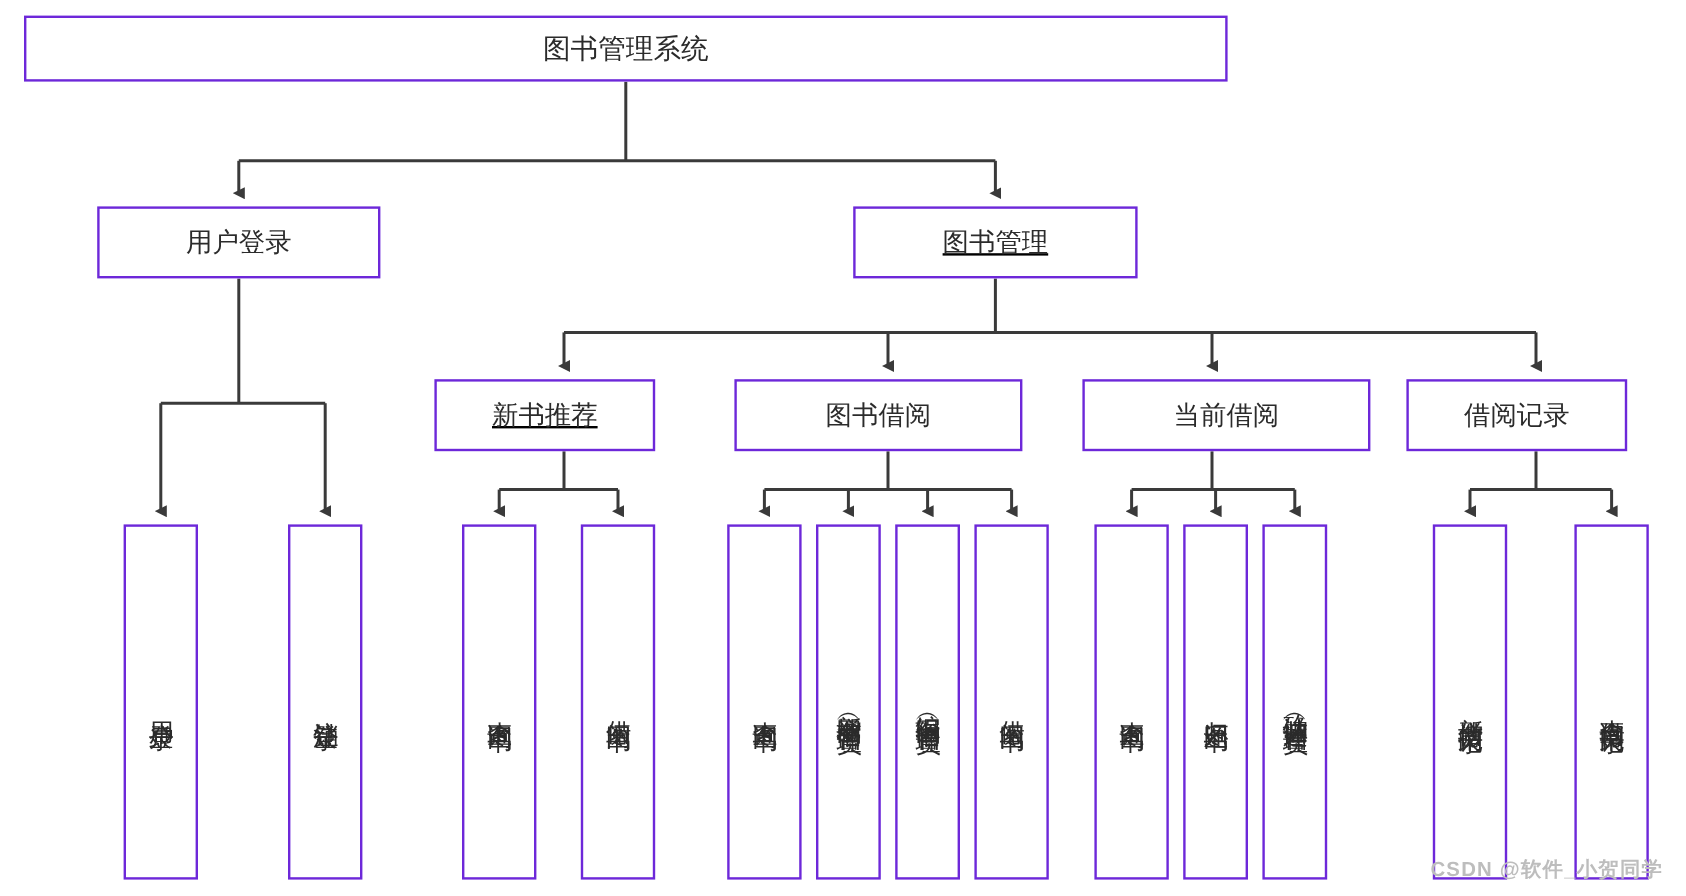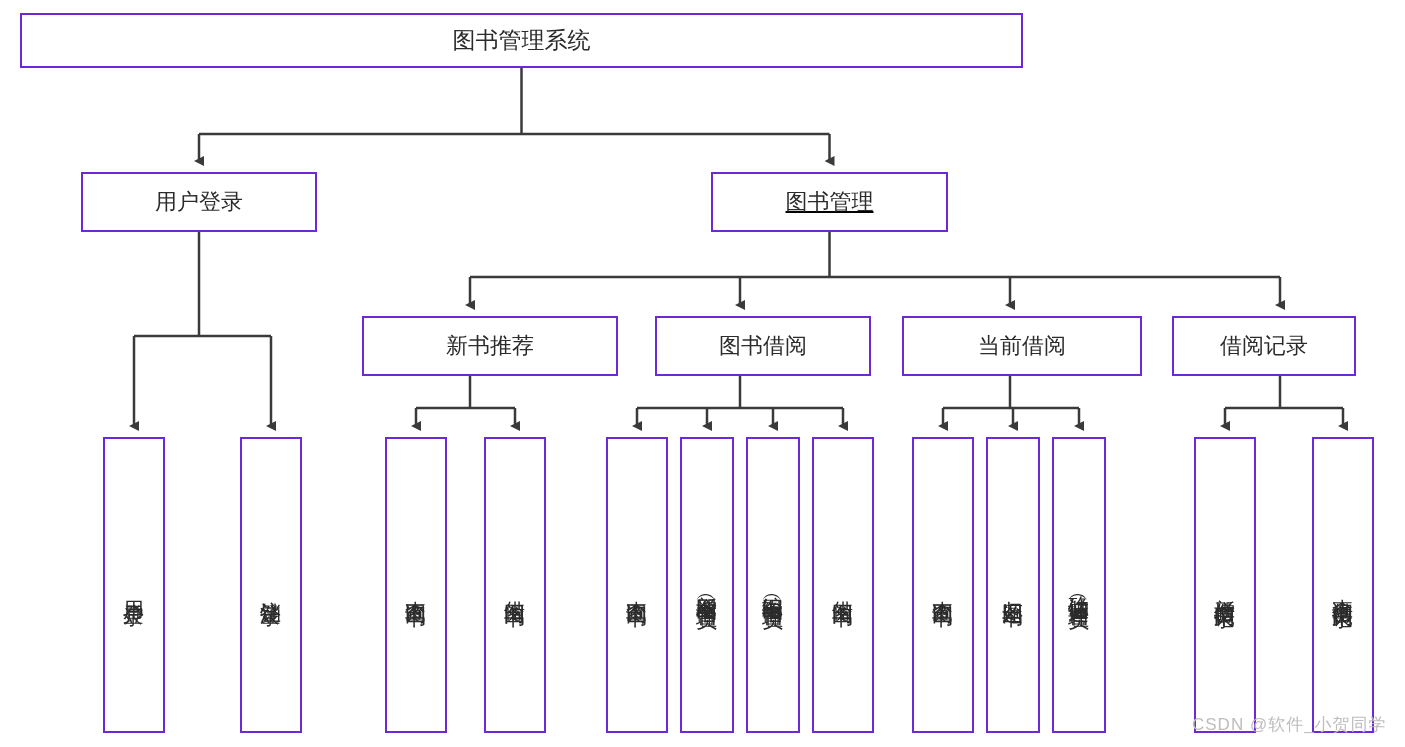--- a/index.html
+++ b/index.html
@@ -64,20 +64,21 @@
     margin-top: auto;
     margin-bottom: auto;
   }
   .watermark {
     position: absolute;
     color: #bdbdbd;
     font-size: 17px;
     letter-spacing: 1px;
     white-space: nowrap;
     user-select: none;
+    font-weight: bold;
   }
 </style>
 </head>
 <body>
 
 <div id="canvas">
   <svg id="edges" viewBox="0 0 1405 747" xmlns="http://www.w3.org/2000/svg">
     <defs>
       <marker id="arrowhead" markerWidth="10" markerHeight="10" refX="5" refY="5" orient="auto" markerUnits="userSpaceOnUse">
         <path d="M 0 0 L 10 0 L 5 10 Z" fill="#3a3a3a"></path>
@@ -123,24 +124,24 @@
   <div id="nodes">
       <div class="node level-0 horizontal" style="left: 20px; top: 13px; width: 1003px; height: 55px;">
         <span class="node-label">图书管理系统</span>
       </div>
       <div class="node level-1 horizontal" style="left: 81px; top: 172px; width: 236px; height: 60px;">
         <span class="node-label">用户登录</span>
       </div>
       <div class="node level-1 horizontal" style="left: 711px; top: 172px; width: 237px; height: 60px; text-decoration: underline;">
         <span class="node-label">图书管理</span>
       </div>
-      <div class="node level-2 horizontal" style="left: 362px; top: 316px; width: 256px; height: 60px;">
+      <div class="node level-2 horizontal" style="left: 362px; top: 316px; width: 184px; height: 60px; text-decoration: underline;">
         <span class="node-label">新书推荐</span>
       </div>
-      <div class="node level-2 horizontal" style="left: 655px; top: 316px; width: 216px; height: 60px; justify-content: center;">
+      <div class="node level-2 horizontal" style="left: 612px; top: 316px; width: 240px; height: 60px; justify-content: center;">
         <span class="node-label">图书借阅</span>
       </div>
       <div class="node level-2 horizontal" style="left: 902px; top: 316px; width: 240px; height: 60px;">
         <span class="node-label">当前借阅</span>
       </div>
       <div class="node level-2 horizontal" style="left: 1172px; top: 316px; width: 184px; height: 60px;">
         <span class="node-label">借阅记录</span>
       </div>
       <div class="node level-3 vertical center" style="left: 103px; top: 437px; width: 62px; height: 296px;">
         <span class="node-label">用户登录</span>

